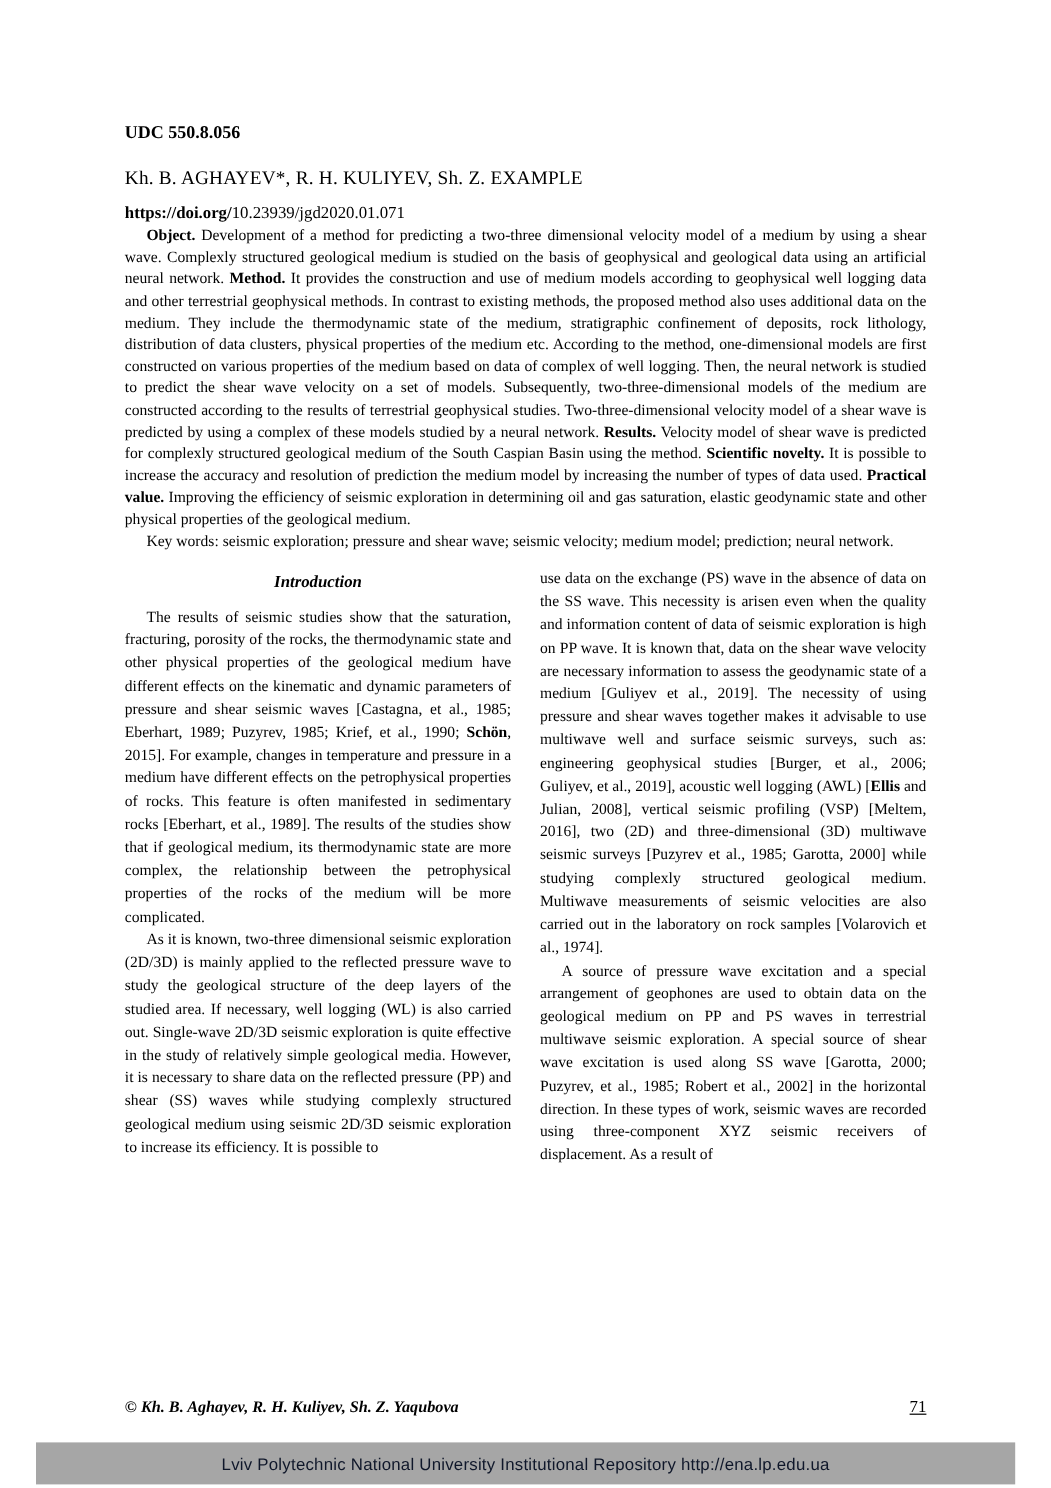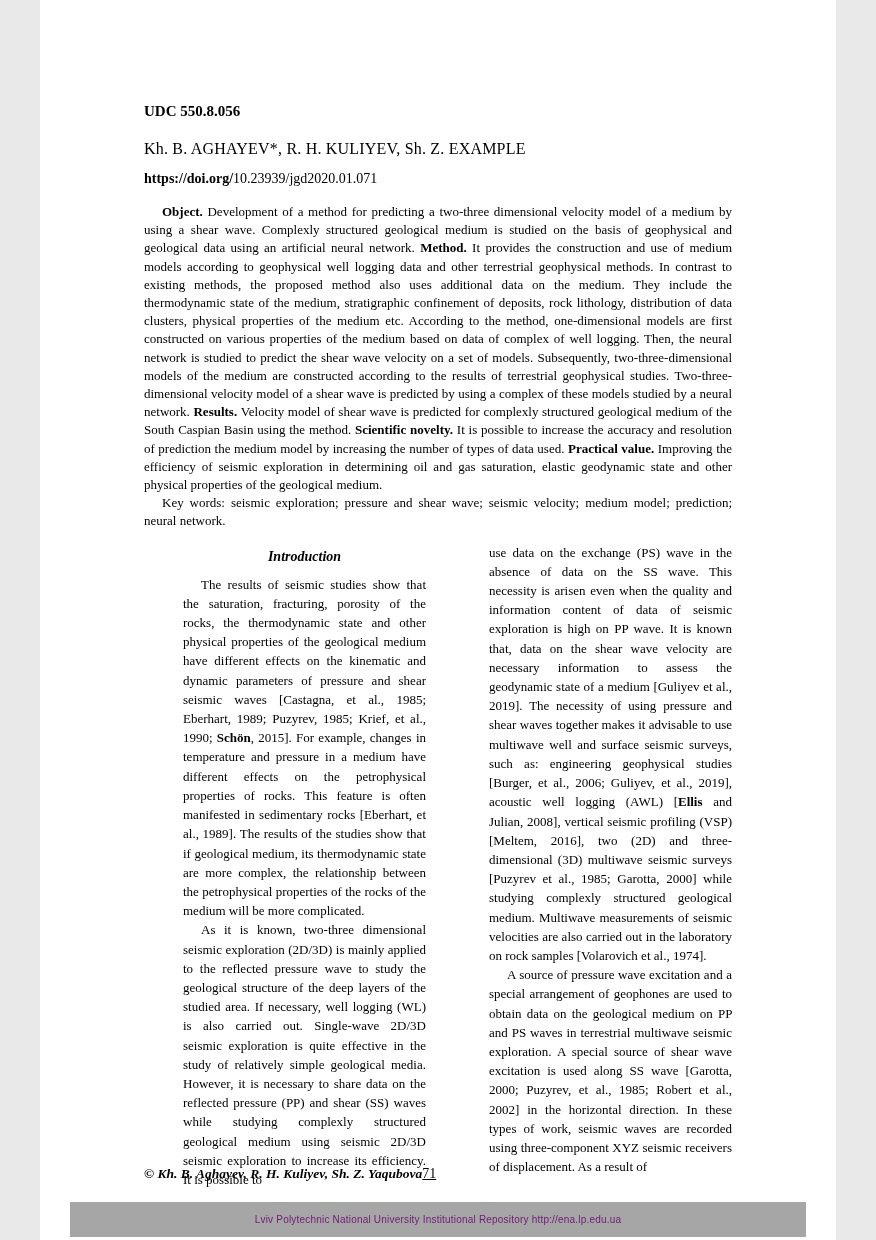--- a/index.html
+++ b/index.html
@@ -1,66 +1,66 @@
 <!DOCTYPE html>
 <html><head>
 <meta charset="utf-8">
 <style>
   html,body { margin:0; padding:0; background:#e9e9e9; }
   .sheet {
     position:relative;
-    width:796px; height:1240px;
+    width:876px; height:1240px;
     margin:0 auto;
     background:#ffffff;
     font-family:"Liberation Serif", serif;
     color:#000;
     overflow:hidden;
   }
   .content { padding:103px 104px 0 104px; }
   .b  { font-weight:bold; }
   .i  { }
 
   .udc { font-size:15px; font-weight:bold; margin-bottom:20px; }
   .authors { font-size:16px; margin-bottom:13px; letter-spacing:0.2px; }
   .affiliation { font-size:12.5px; line-height:16px; text-align:justify; margin-bottom:10px; }
-  .doi { font-size:14px; margin-bottom:16px; }
+  .doi { font-size:14px; }
 
   .title {
     font-size:16.5px; font-weight:bold; text-align:center;
     line-height:21px; margin:20px auto 18px auto; max-width:640px;
   }
 
   .para {
     font-size:13px; line-height:18.2px; text-align:justify; margin:0;
   }
   .para.indent { text-indent:18px; }
 
   .columns {
     display:flex; gap:24px; margin-top:12px;
   }
-  .col { width:322px;margin-left:39px; }
+  .col { width:322px; }
   .col .para { line-height:19.2px; }
 
   .sec-heading {
     font-size:14px; font-weight:bold; font-style:italic;
     text-align:center; margin:6px 0 10px 0;
   }
 
   .footer {
     position:absolute; left:104px; right:104px; bottom:58px;
-    display:flex; justify-content:flex-start; align-items:baseline;
+    display:flex; justify-content:space-between; align-items:baseline;
     font-size:13.5px;
   }
   .copyright { font-weight:bold; font-style:italic; }
   .pagenum { font-size:14px;text-decoration:underline; }
 
   .repo-bar {
     position:absolute; left:30px; right:30px; bottom:3px; height:35px;
-    background:#a6a6a6; color:#701a75;
-    font-family:"Liberation Sans", sans-serif; font-size:10px;
+    background:#a6a6a6; color:#0f172a;
+    font-family:"Liberation Sans", sans-serif; font-size:14px;
     display:flex; align-items:center; justify-content:center;
     letter-spacing:0.2px;
   }
 </style>
 </head>
 <body>
 
 <div class="sheet">
   <div class="content">
 

